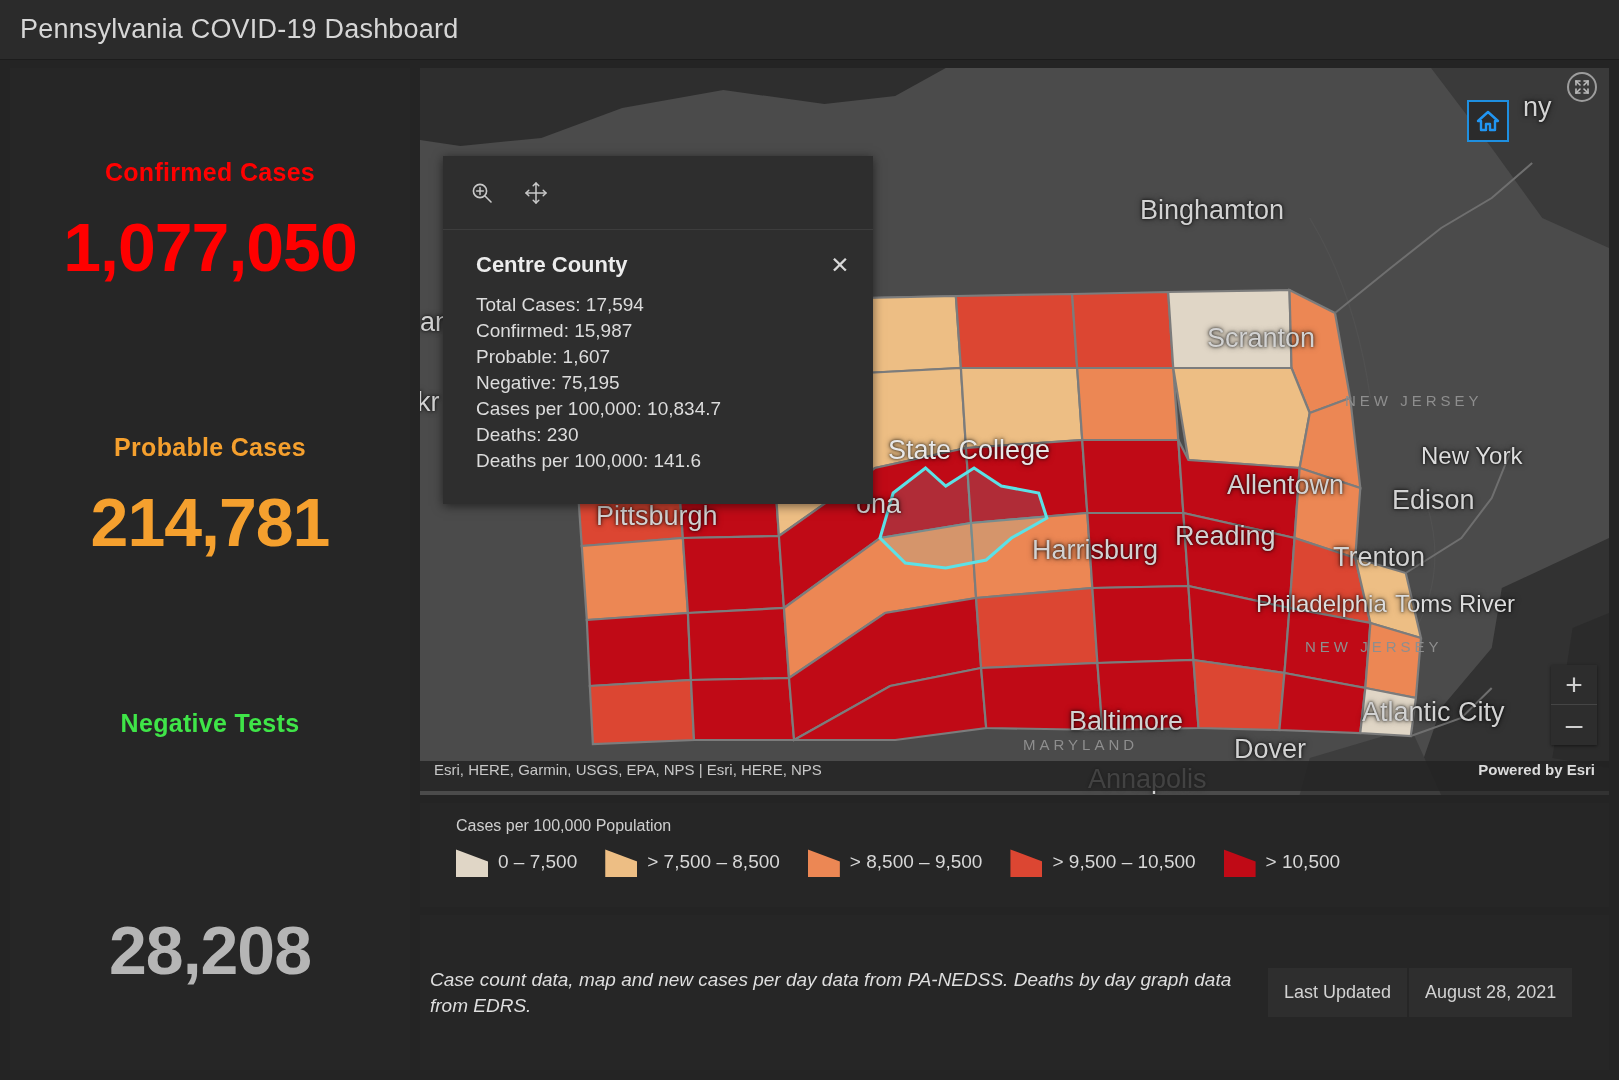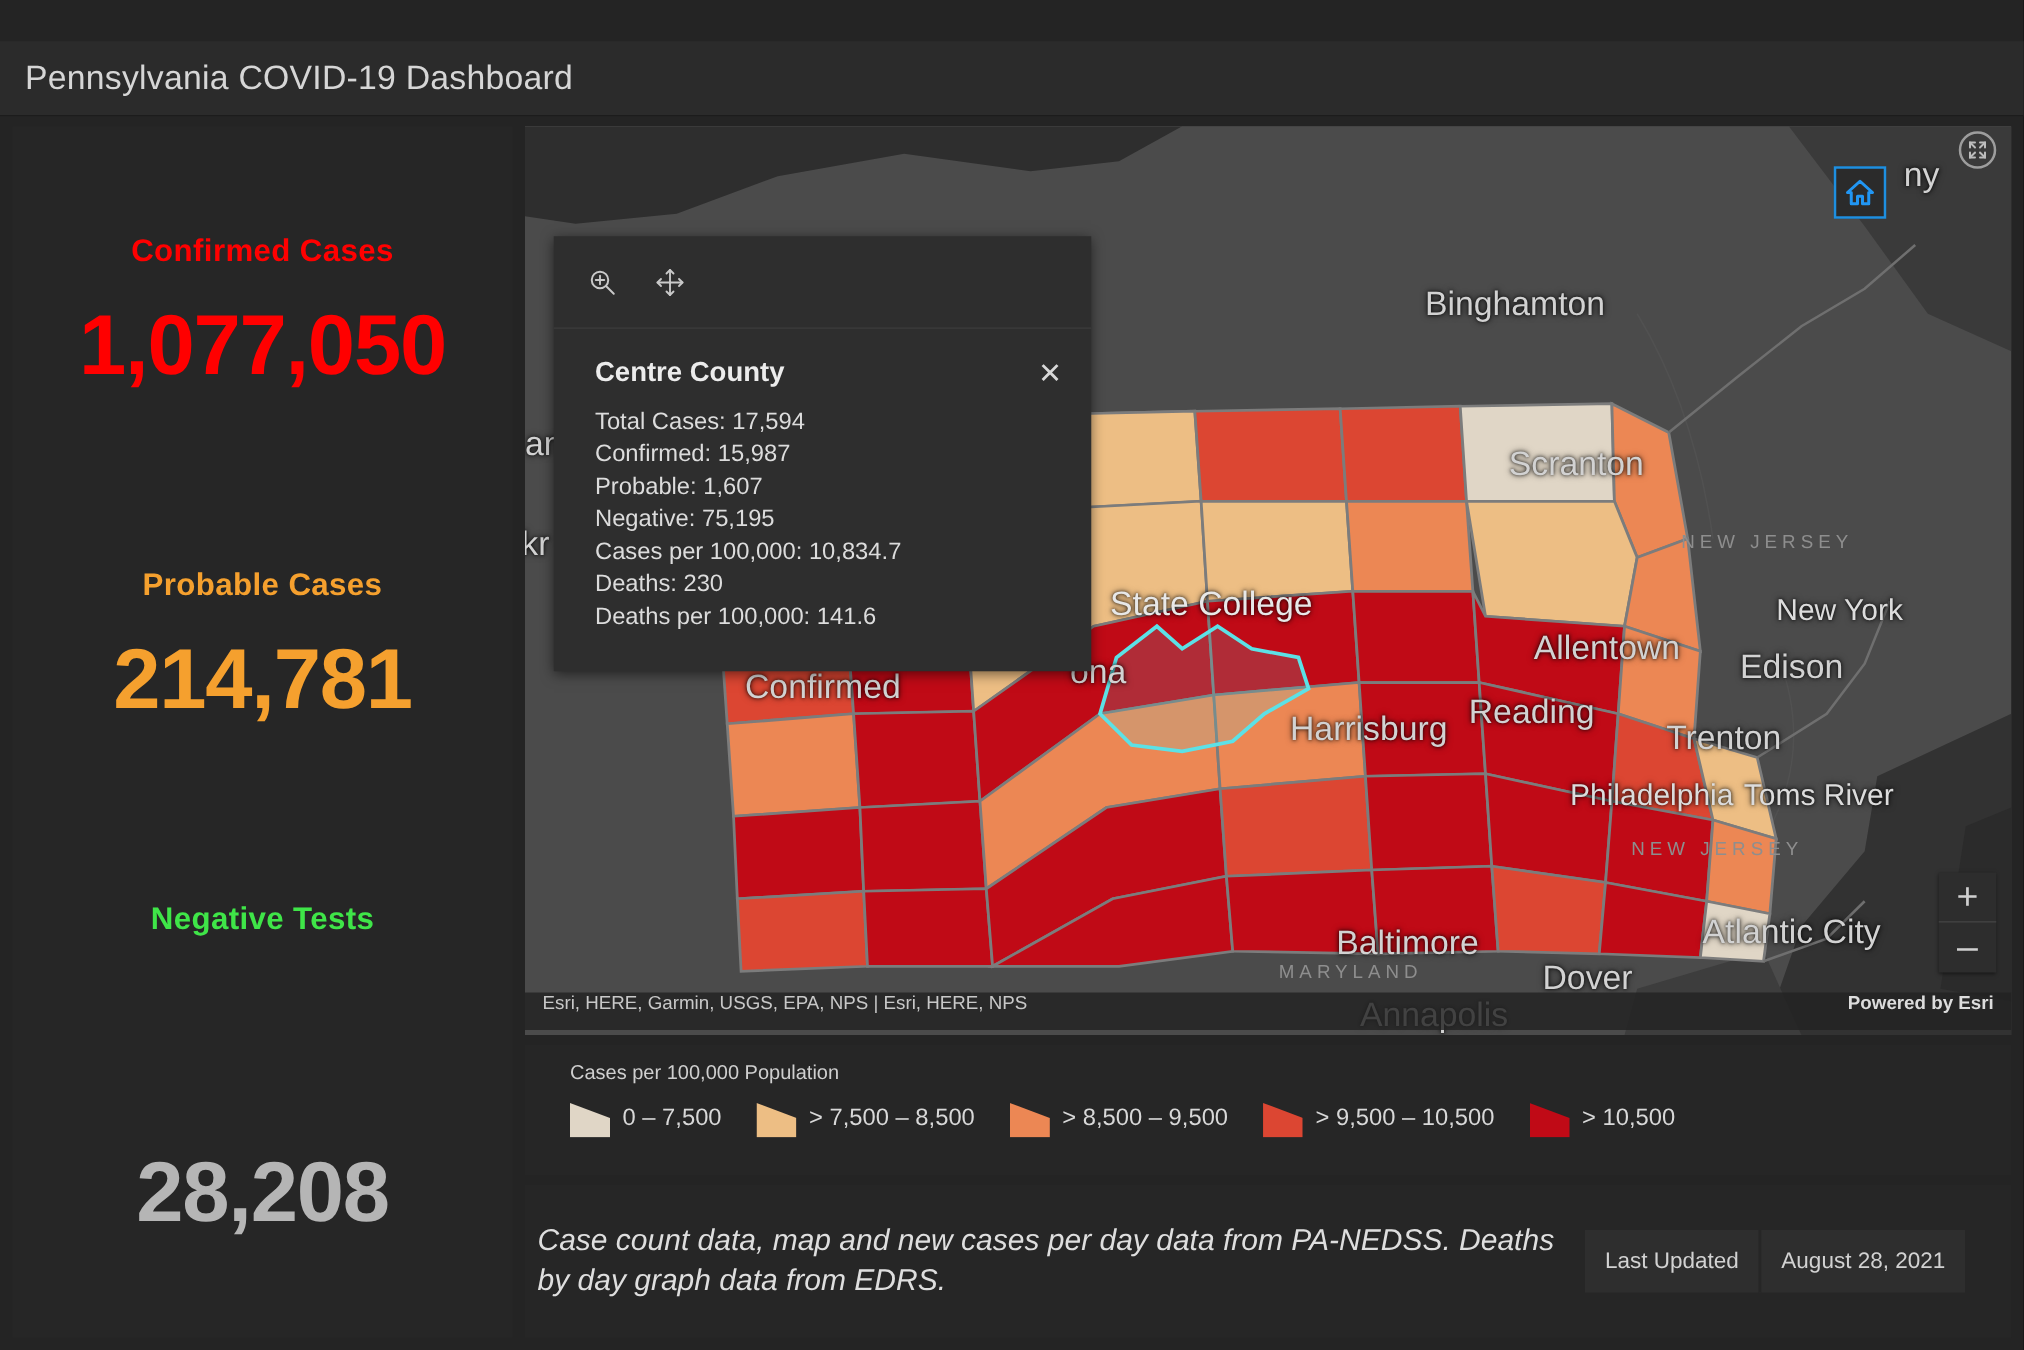--- a/index.html
+++ b/index.html
@@ -17,21 +17,20 @@
     display: flex; flex-direction: column;
   }
 
   
   #header {
     height: 60px; flex: 0 0 60px;
     background: #2b2b2b;
     border-bottom: 1px solid #1c1c1c;
     display: flex; align-items: center;
     padding-left: 20px;
-    margin-top: 33px;
   }
   #header .title {
     font-size: 27px; color: #d6d6d6; font-weight: 400;
     letter-spacing: .2px;
   }
 
   
   #body {
     flex: 1 1 auto;
     display: flex;
@@ -178,21 +177,21 @@
   #footer-panel {
     flex: 1 1 auto;
     background: #262626;
     display: flex; align-items: center;
     padding: 0 20px 0 8px;
     gap: 20px;
     min-height: 0;
   }
   #footer-note {
     flex: 1 1 auto;
-    font-size: 24px; font-style: italic; color: #dedede;
+    font-size: 19px; font-style: italic; color: #dedede;
     line-height: 1.35; max-width: 820px;
     padding-left: 2px;
   }
   #updated-box {
     flex: 0 0 auto;
     display: flex;
     font-size: 18px; color: #d2d2d2;
   }
   #updated-box .cell {
     background: #2e2e2e;
@@ -323,21 +322,21 @@
             <div class="map-label " style="left: 720px; top: 127px;">Binghamton</div>
             <div class="map-label " style="left: 787px; top: 255px;">Scranton</div>
             <div class="map-label state" style="left: 925px; top: 324px;">NEW JERSEY</div>
             <div class="map-label big" style="left: 1001px; top: 374px;">New York</div>
             <div class="map-label " style="left: 972px; top: 417px;">Edison</div>
             <div class="map-label on-county" style="left: 468px; top: 367px;">State College</div>
             <div class="map-label " style="left: 807px; top: 402px;">Allentown</div>
             <div class="map-label " style="left: 755px; top: 453px;">Reading</div>
             <div class="map-label " style="left: 913px; top: 474px;">Trenton</div>
             <div class="map-label " style="left: 612px; top: 467px;">Harrisburg</div>
-            <div class="map-label " style="left: 176px; top: 433px;">Confirmed</div>
+            <div class="map-label " style="left: 176px; top: 433px;">Pittsburgh</div>
             <div class="map-label big" style="left: 836px; top: 522px;">Philadelphia</div>
             <div class="map-label big" style="left: 975px; top: 522px;">Toms River</div>
             <div class="map-label state" style="left: 885px; top: 570px;">NEW JERSEY</div>
             <div class="map-label " style="left: 942px; top: 629px;">Atlantic City</div>
             <div class="map-label " style="left: 649px; top: 638px;">Baltimore</div>
             <div class="map-label " style="left: 814px; top: 666px;">Dover</div>
             <div class="map-label state" style="left: 603px; top: 668px;">MARYLAND</div>
             <div class="map-label " style="left: 668px; top: 696px;">Annapolis</div>
             <div class="map-label " style="left: 1103px; top: 24px;">ny</div>
             <div class="map-label " style="left: 0px; top: 239px;">an</div>

